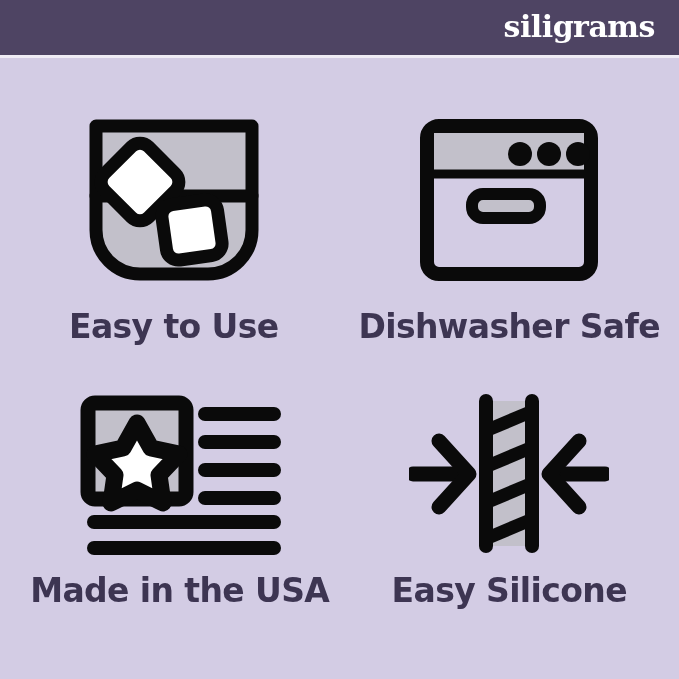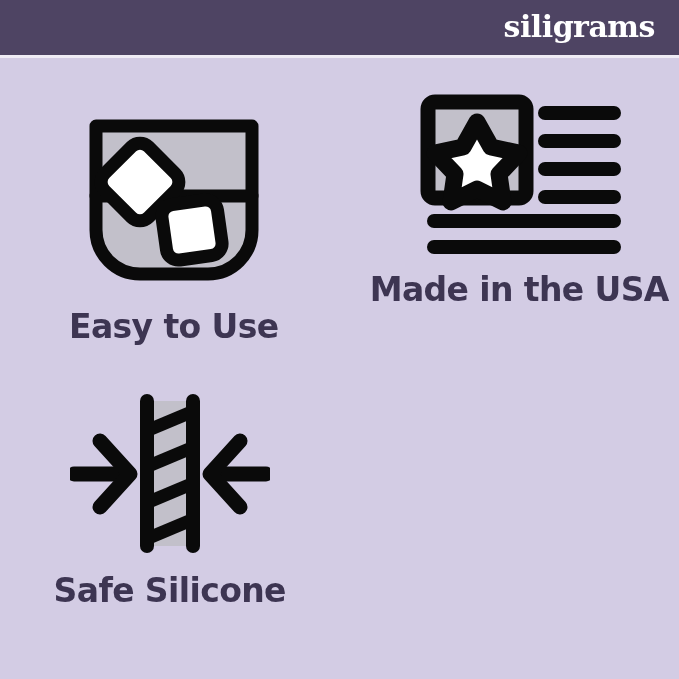--- a/index.html
+++ b/index.html
@@ -121,20 +121,38 @@
           </g>
 
           <g transform="translate(118,118) rotate(-8)">
             <rect x="-28" y="-28" width="56" height="56" rx="12" ry="12" fill="#FFFFFF" stroke="#0A0A0A" stroke-width="13"></rect>
           </g>
         </svg>
       </div>
       <div class="caption">Easy to Use</div>
     </div>
 
+    <div class="cell cell-2">
+      <div class="icon-wrap washer">
+        <svg viewBox="0 0 200 180" width="200" height="180" aria-hidden="true">
+
+          <rect x="18" y="14" width="164" height="148" rx="12" ry="12" fill="none" stroke="#0A0A0A" stroke-width="14"></rect>
+
+          <rect x="25" y="21" width="150" height="41" fill="#C2C0CA"></rect>
+          <line x1="18" y1="62" x2="182" y2="62" stroke="#0A0A0A" stroke-width="9"></line>
+
+          <circle cx="111" cy="42" r="12" fill="#0A0A0A"></circle>
+          <circle cx="140" cy="42" r="12" fill="#0A0A0A"></circle>
+          <circle cx="169" cy="42" r="12" fill="#0A0A0A"></circle>
+
+          <rect x="63" y="82" width="68" height="24" rx="11" ry="11" fill="#C2C0CA" stroke="#0A0A0A" stroke-width="12"></rect>
+        </svg>
+      </div>
+      <div class="caption">Dishwasher Safe</div>
+    </div>
 
     <div class="cell cell-3">
       <div class="icon-wrap flag">
         <svg viewBox="0 0 215 165" width="215" height="165" aria-hidden="true">
 
           <rect x="16" y="12" width="98" height="96" rx="7" ry="7" fill="#C2C0CA" stroke="#0A0A0A" stroke-width="15"></rect>
 
           <path d="M65 32 L79 57 L107 63 L87 84 L91 112 L65 99 L39 112 L43 84 L23 63 L51 57 Z" fill="#FFFFFF" stroke="#0A0A0A" stroke-width="17" stroke-linejoin="round"></path>
 
           <line x1="133" y1="23" x2="202" y2="23" stroke="#0A0A0A" stroke-width="14" stroke-linecap="round"></line>
@@ -175,17 +193,17 @@
             <line x1="4" y1="83" x2="56" y2="83"></line>
             <polyline points="30,50 60,83 30,116"></polyline>
           </g>
 
           <g stroke="#0A0A0A" stroke-width="15" stroke-linecap="round" stroke-linejoin="round" fill="none">
             <line x1="196" y1="83" x2="144" y2="83"></line>
             <polyline points="170,50 140,83 170,116"></polyline>
           </g>
         </svg>
       </div>
-      <div class="caption">Safe Silicone</div>
+      <div class="caption">Easy Silicone</div>
     </div>
 
   </div>
 </div>
 
 </body></html>

